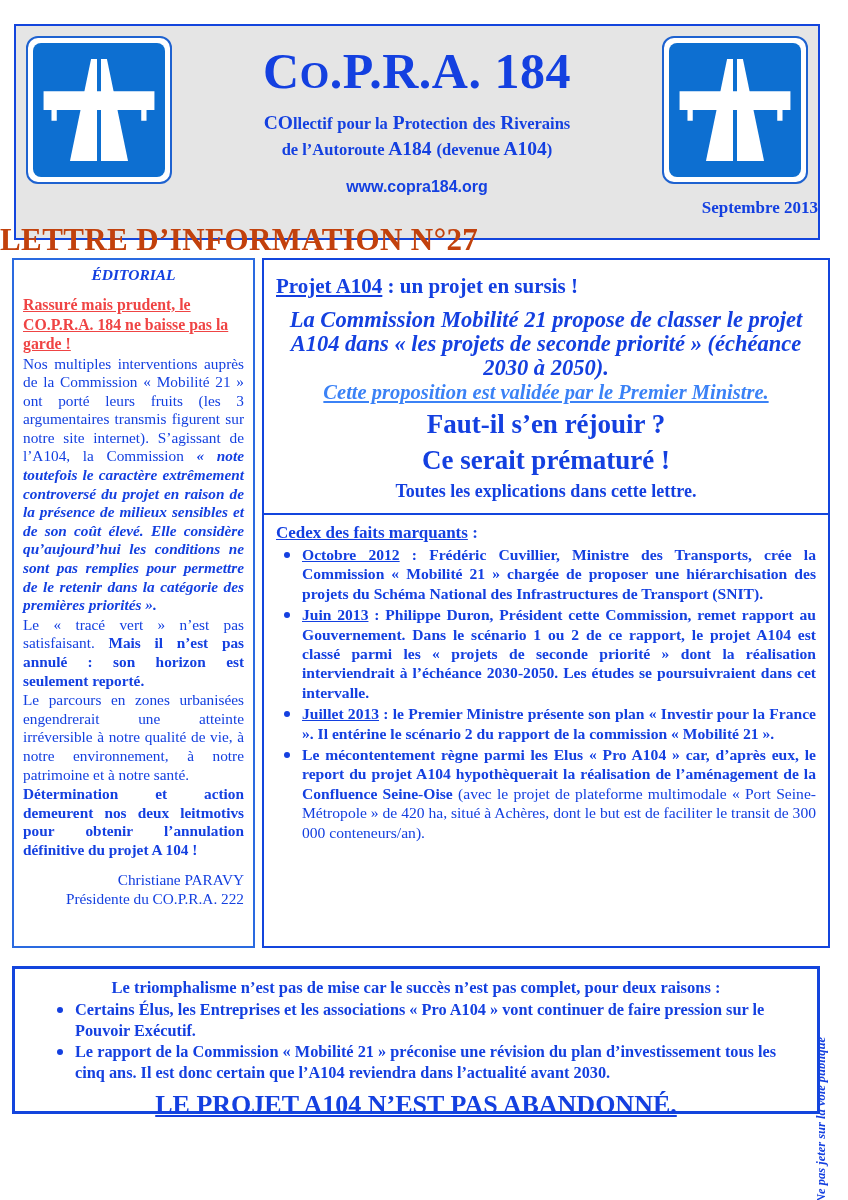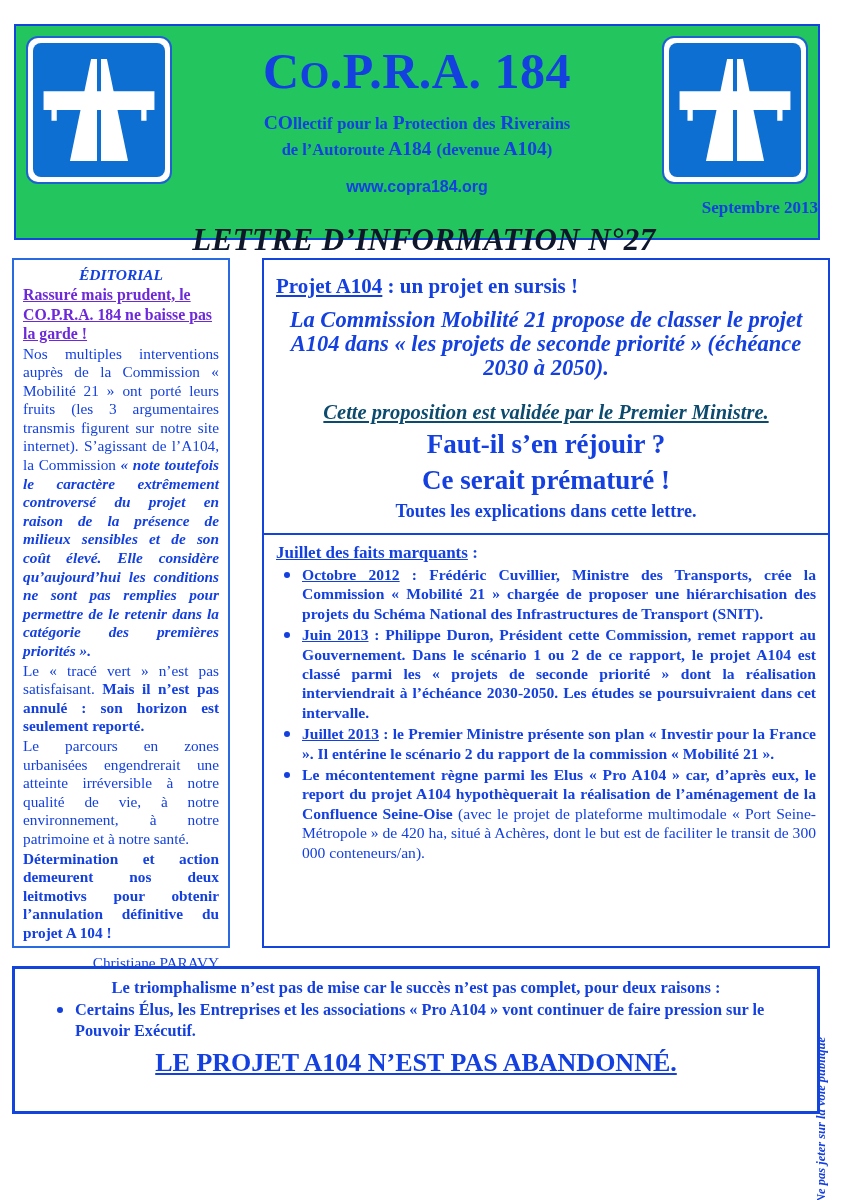--- a/index.html
+++ b/index.html
@@ -9,21 +9,21 @@
     font-family:"Liberation Serif", serif;
     color:#0b3fdb;
     overflow:hidden;
     position:relative;
   }
   .page{position:relative;width:848px;height:1200px;box-sizing:border-box;}
 
   
   .header-box{
     position:absolute;left:14px;top:24px;width:806px;height:216px;
-    border:2.5px solid #1345dd;box-sizing:border-box;background:#22c55e;
+    border:2.5px solid #1345dd;box-sizing:border-box;background:#e5e5e5;
   }
   .logo{
     position:absolute;top:10px;width:146px;height:148px;
   }
   .logo.left{left:10px;}
   .logo.right{right:10px;}
   .sign-outer{
     position:absolute;inset:0;
     border:2px solid #1e62d0;border-radius:12px;
     background:#fff;box-sizing:border-box;padding:5px;
@@ -52,39 +52,39 @@
   .web{
     font-family:"Liberation Sans", sans-serif;
     font-weight:bold;font-size:16px;color:#1440e0;margin-top:16px;
   }
   .date-line{
     position:absolute;right:30px;top:198px;
     font-family:"Liberation Serif", serif;
     font-weight:bold;font-size:17px;color:#1440e0;
   }
   .lettre-title{
-    position:absolute;left:0;right:0;top:222px;text-align:center;
-    font-family:"Liberation Serif", serif;
-    font-style:italic;font-weight:bold;font-size:31px;color:#0f172a;
+    position:absolute;left:0;right:0;top:222px;
+    font-family:"Liberation Serif", serif;
+    font-weight:bold;font-size:31px;color:#c2410c;
     letter-spacing:0.4px;
   }
 
   
   .editorial{
-    position:absolute;left:12px;top:258px;width:218px;height:690px;
+    position:absolute;left:12px;top:258px;width:243px;height:690px;
     border:2px solid #2a6ae0;box-sizing:border-box;background:#fff;
     padding:6px 9px 2px 9px;
   }
   .edito-head{
     text-align:center;font-style:italic;font-weight:bold;
     font-size:15.5px;line-height:18px;color:#1440e0;
   }
   .edito-lede{
     font-weight:bold;font-size:15.8px;line-height:19.5px;
-    text-decoration:underline;color:#6d28d9;margin-top:1px;
+    text-decoration:underline;color:#ef4444;margin-top:11px;
   }
   .edito-p{
     font-size:15.3px;line-height:18.6px;text-align:justify;color:#1440e0;
     margin-top:1px;
   }
   .edito-p.bold{font-weight:bold;}
   .edito-sign{
     text-align:right;font-size:15.3px;line-height:19px;color:#1440e0;
     margin-top:10px;
   }
@@ -103,22 +103,22 @@
   .hl1{
     font-weight:bold;font-size:21px;line-height:36px;color:#1440e0;font-family:Liberation Serif, serif;
   }
   .hl1 u{text-decoration:underline;}
   .hl2{
     text-align:center;font-style:italic;font-weight:bold;
     font-size:22.5px;line-height:24px;color:#1440e0;margin-top:4px;
   }
   .hl3{
     text-align:center;font-style:italic;font-weight:bold;
-    font-size:20.5px;line-height:25px;color:#0c4a6e;text-decoration:underline;
-    margin-top:20px;
+    font-size:20.5px;line-height:25px;color:#3b82f6;text-decoration:underline;
+    margin-top:0;
   }
   .hl4{
     text-align:center;font-weight:bold;font-size:27px;line-height:33px;color:#1440e0;
     margin-top:3px;
   }
   .hl5{
     text-align:center;font-weight:bold;font-size:18px;line-height:23px;color:#1440e0;
     margin-top:3px;
   }
   .facts{
@@ -254,21 +254,21 @@
     <div class="headline-box">
       <div class="hl1"><u>Projet A104</u><span> : un projet en sursis !</span></div>
       <div class="hl2">La Commission Mobilité 21 propose de classer le projet A104 dans  « les projets de seconde priorité » (échéance 2030 à 2050).</div>
       <div class="hl3">Cette proposition est validée par le Premier Ministre.</div>
       <div class="hl4">Faut-il s’en réjouir ?</div>
       <div class="hl4">Ce serait prématuré !</div>
       <div class="hl5">Toutes les explications dans cette lettre.</div>
     </div>
 
     <div class="facts">
-      <div class="facts-title"><u>Juillet des faits marquants</u><span> :</span></div>
+      <div class="facts-title"><u>Cedex des faits marquants</u><span> :</span></div>
       <ul class="facts-list">
         <li>
           <span class="bullet"></span>
           <u>Octobre 2012</u><span> : </span><span>Frédéric Cuvillier, Ministre des Transports, crée la Commission « Mobilité 21 » chargée de proposer une hiérarchisation des projets du Schéma National des Infrastructures de Transport (SNIT).</span><span class="thin"></span>
         </li>
         <li>
           <span class="bullet"></span>
           <u>Juin 2013</u><span> : </span><span>Philippe Duron, Président cette Commission, remet rapport au Gouvernement. Dans le scénario 1 ou 2 de ce rapport, le projet A104 est classé parmi les « projets de seconde priorité » dont la réalisation interviendrait à l’échéance 2030-2050. Les études se poursuivraient dans cet intervalle.</span><span class="thin"></span>
         </li>
         <li>
@@ -287,18 +287,22 @@
     <div class="side-vertical-inner">Ne pas jeter sur la voie publique</div>
   </div>
 
   <div class="bottom-box">
     <div class="bb-lead">Le triomphalisme n’est pas de mise car le succès n’est pas complet, pour deux raisons :</div>
     <ul class="bb-list">
       <li>
         <span class="bullet"></span>
         <span>Certains Élus, les Entreprises et les associations « Pro A104 » vont continuer de faire pression sur le Pouvoir Exécutif.</span>
       </li>
+      <li>
+        <span class="bullet"></span>
+        <span>Le rapport de la Commission « Mobilité 21 » préconise une révision du plan d’investissement tous les cinq ans. Il est donc certain que l’A104 reviendra dans l’actualité avant 2030.</span>
+      </li>
     </ul>
     <div class="bb-final">LE PROJET A104  N’EST PAS ABANDONNÉ.</div>
   </div>
 
 
 </div>
 
 </body></html>

